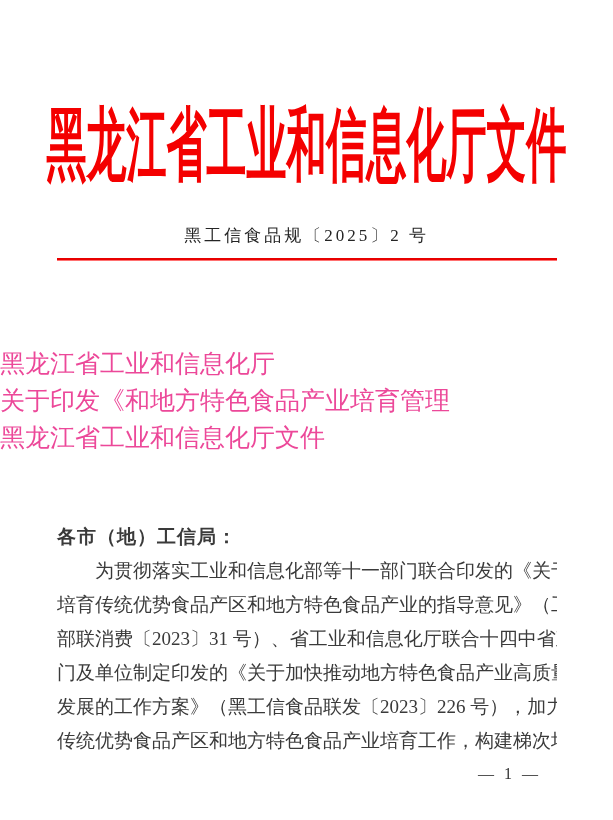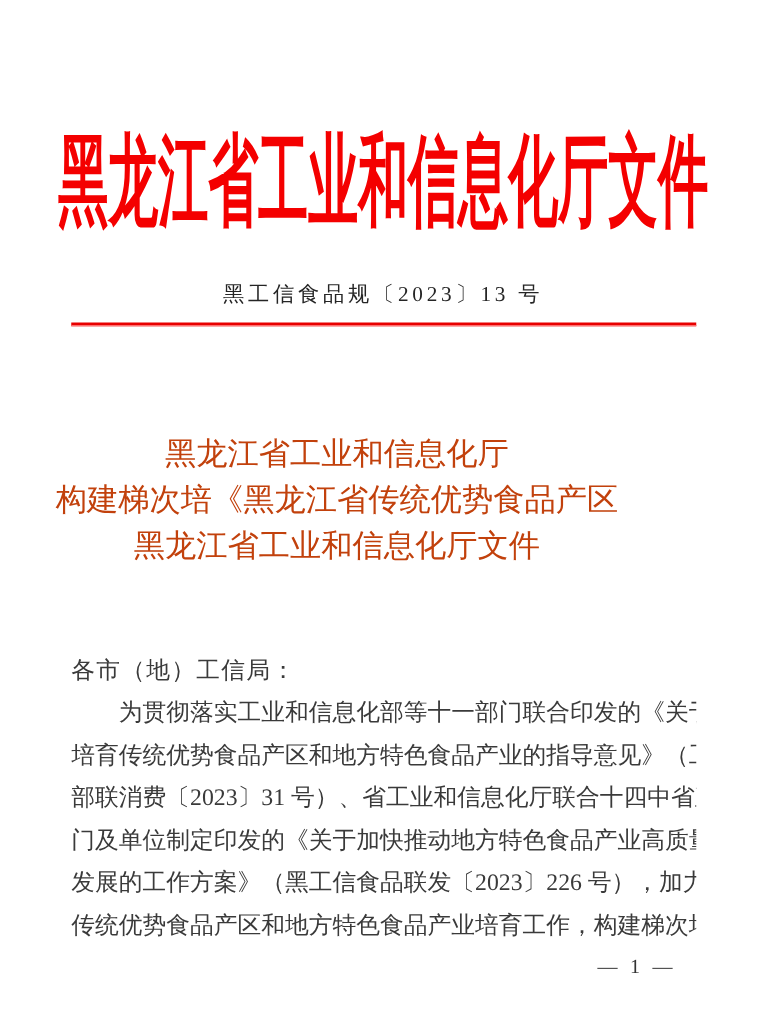--- a/index.html
+++ b/index.html
@@ -57,42 +57,43 @@
     height: 2px;
     background: #e80000;
     border-bottom: 1px solid #ff7070;
   }
   
   .title-block {
     position: absolute;
     top: 345px;
     left: 0;
     width: 539px;
-    text-align: center;
-    color: #c2410c;
+    text-align: left;
+    color: #ec4899;
   }
   .title-line {
     font-size: 25px;
     line-height: 37px;
     white-space: nowrap;
   }
   
   .body-block {
     position: absolute;
     top: 520px;
     left: 57px;
     width: 500px;
     color: #3a3a3a;
   }
   .salutation {
     font-size: 19px;
     line-height: 34px;
     text-align: left;
     letter-spacing: 1px;
     white-space: nowrap;
+    font-weight: bold;
   }
   .body-line {
     font-size: 19px;
     line-height: 34px;
     text-align: justify;
     text-align-last: justify;
     text-justify: inter-character;
     overflow: hidden;
     white-space: nowrap;
   }
@@ -112,27 +113,27 @@
 </style>
 </head>
 <body>
 
 <div class="page">
 
   <div class="header-title-wrap">
     <span class="header-title">黑龙江省工业和信息化厅文件</span>
   </div>
 
-  <div class="doc-number">黑工信食品规〔2023〕13 号</div>
+  <div class="doc-number">黑工信食品规〔2025〕2 号</div>
 
   <div class="red-rule"></div>
 
   <div class="title-block">
     <div class="title-line">黑龙江省工业和信息化厅</div>
-    <div class="title-line">构建梯次培《黑龙江省传统优势食品产区</div>
+    <div class="title-line">关于印发《和地方特色食品产业培育管理</div>
     <div class="title-line">黑龙江省工业和信息化厅文件</div>
   </div>
 
   <div class="body-block">
     <div class="salutation">各市（地）工信局：</div>
     <div class="body-line indent">为贯彻落实工业和信息化部等十一部门联合印发的《关于</div>
     <div class="body-line">培育传统优势食品产区和地方特色食品产业的指导意见》（工信</div>
     <div class="body-line">部联消费〔2023〕31 号）、省工业和信息化厅联合十四中省直部</div>
     <div class="body-line">门及单位制定印发的《关于加快推动地方特色食品产业高质量</div>
     <div class="body-line">发展的工作方案》（黑工信食品联发〔2023〕226 号），加力推进</div>

